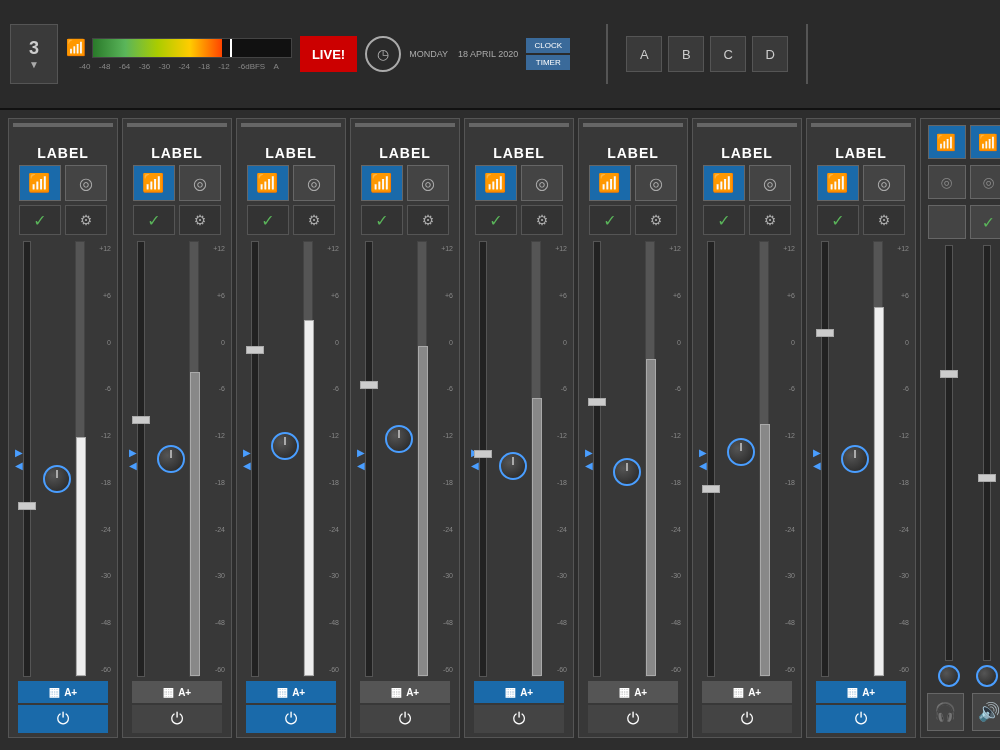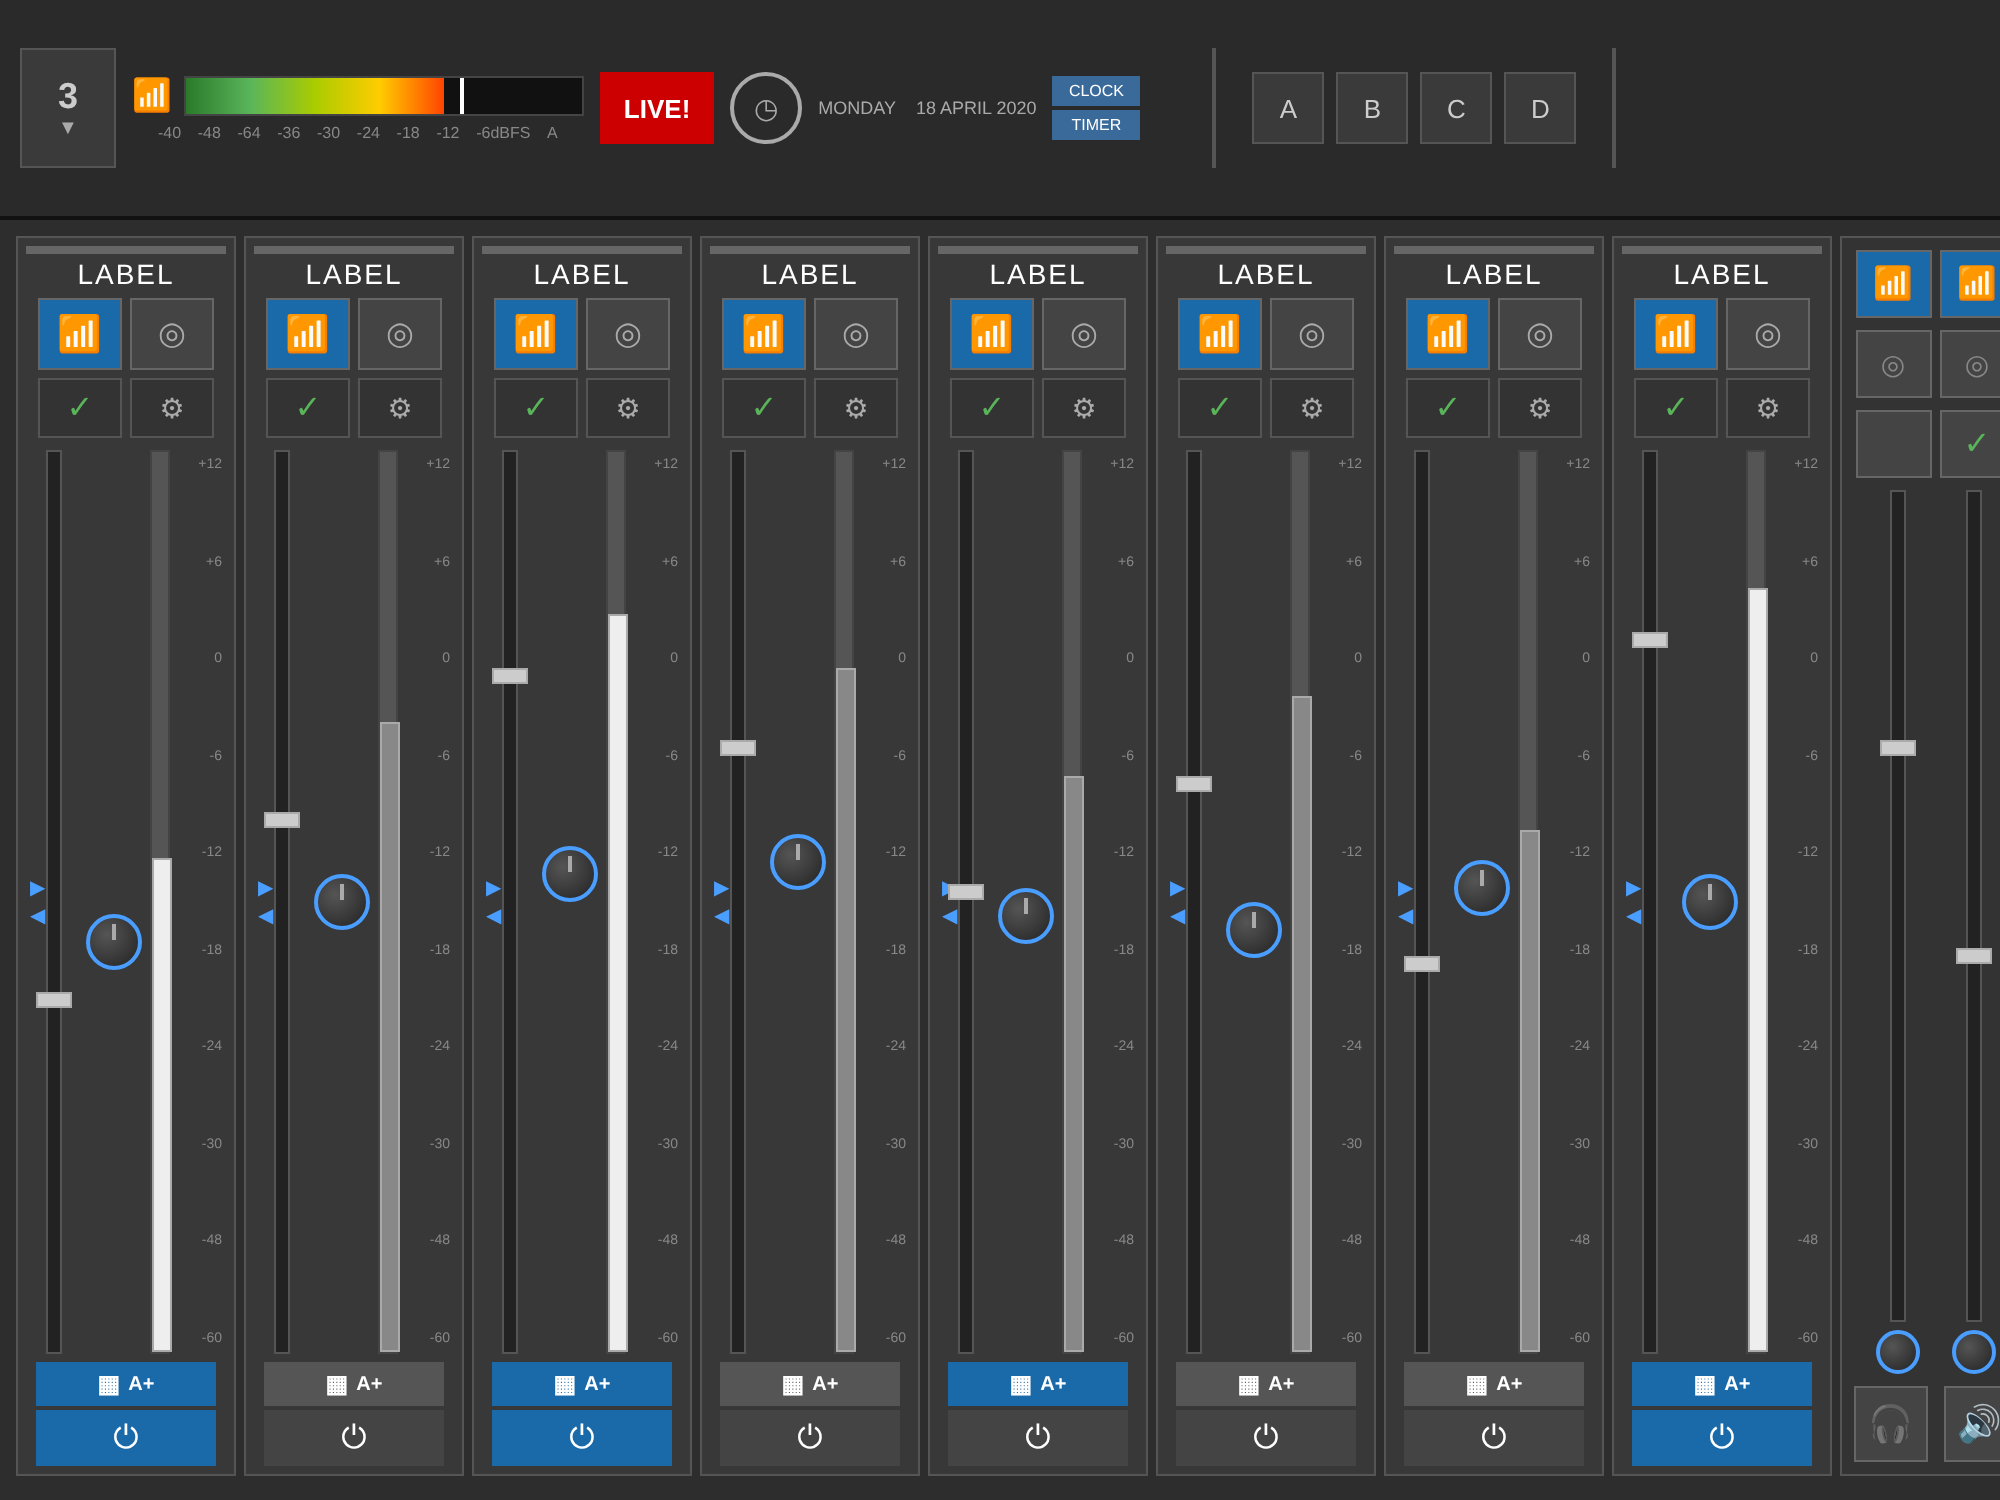--- a/index.html
+++ b/index.html
@@ -219,24 +219,25 @@
       display: flex;
       flex-direction: column;
       align-items: center;
       position: relative;
       padding: 4px;
     }
 
     .channel-label {
       color: white;
       font-size: 14px;
-      font-weight: normal;
+      font-weight: bold;
       text-align: left;
       margin-bottom: 4px;
       letter-spacing: 1px;
+      margin-top: 16px;
     }
 
     .button-row {
       display: flex;
       gap: 4px;
       margin-bottom: 4px;
       width: 100%;
       justify-content: center;
     }
 

